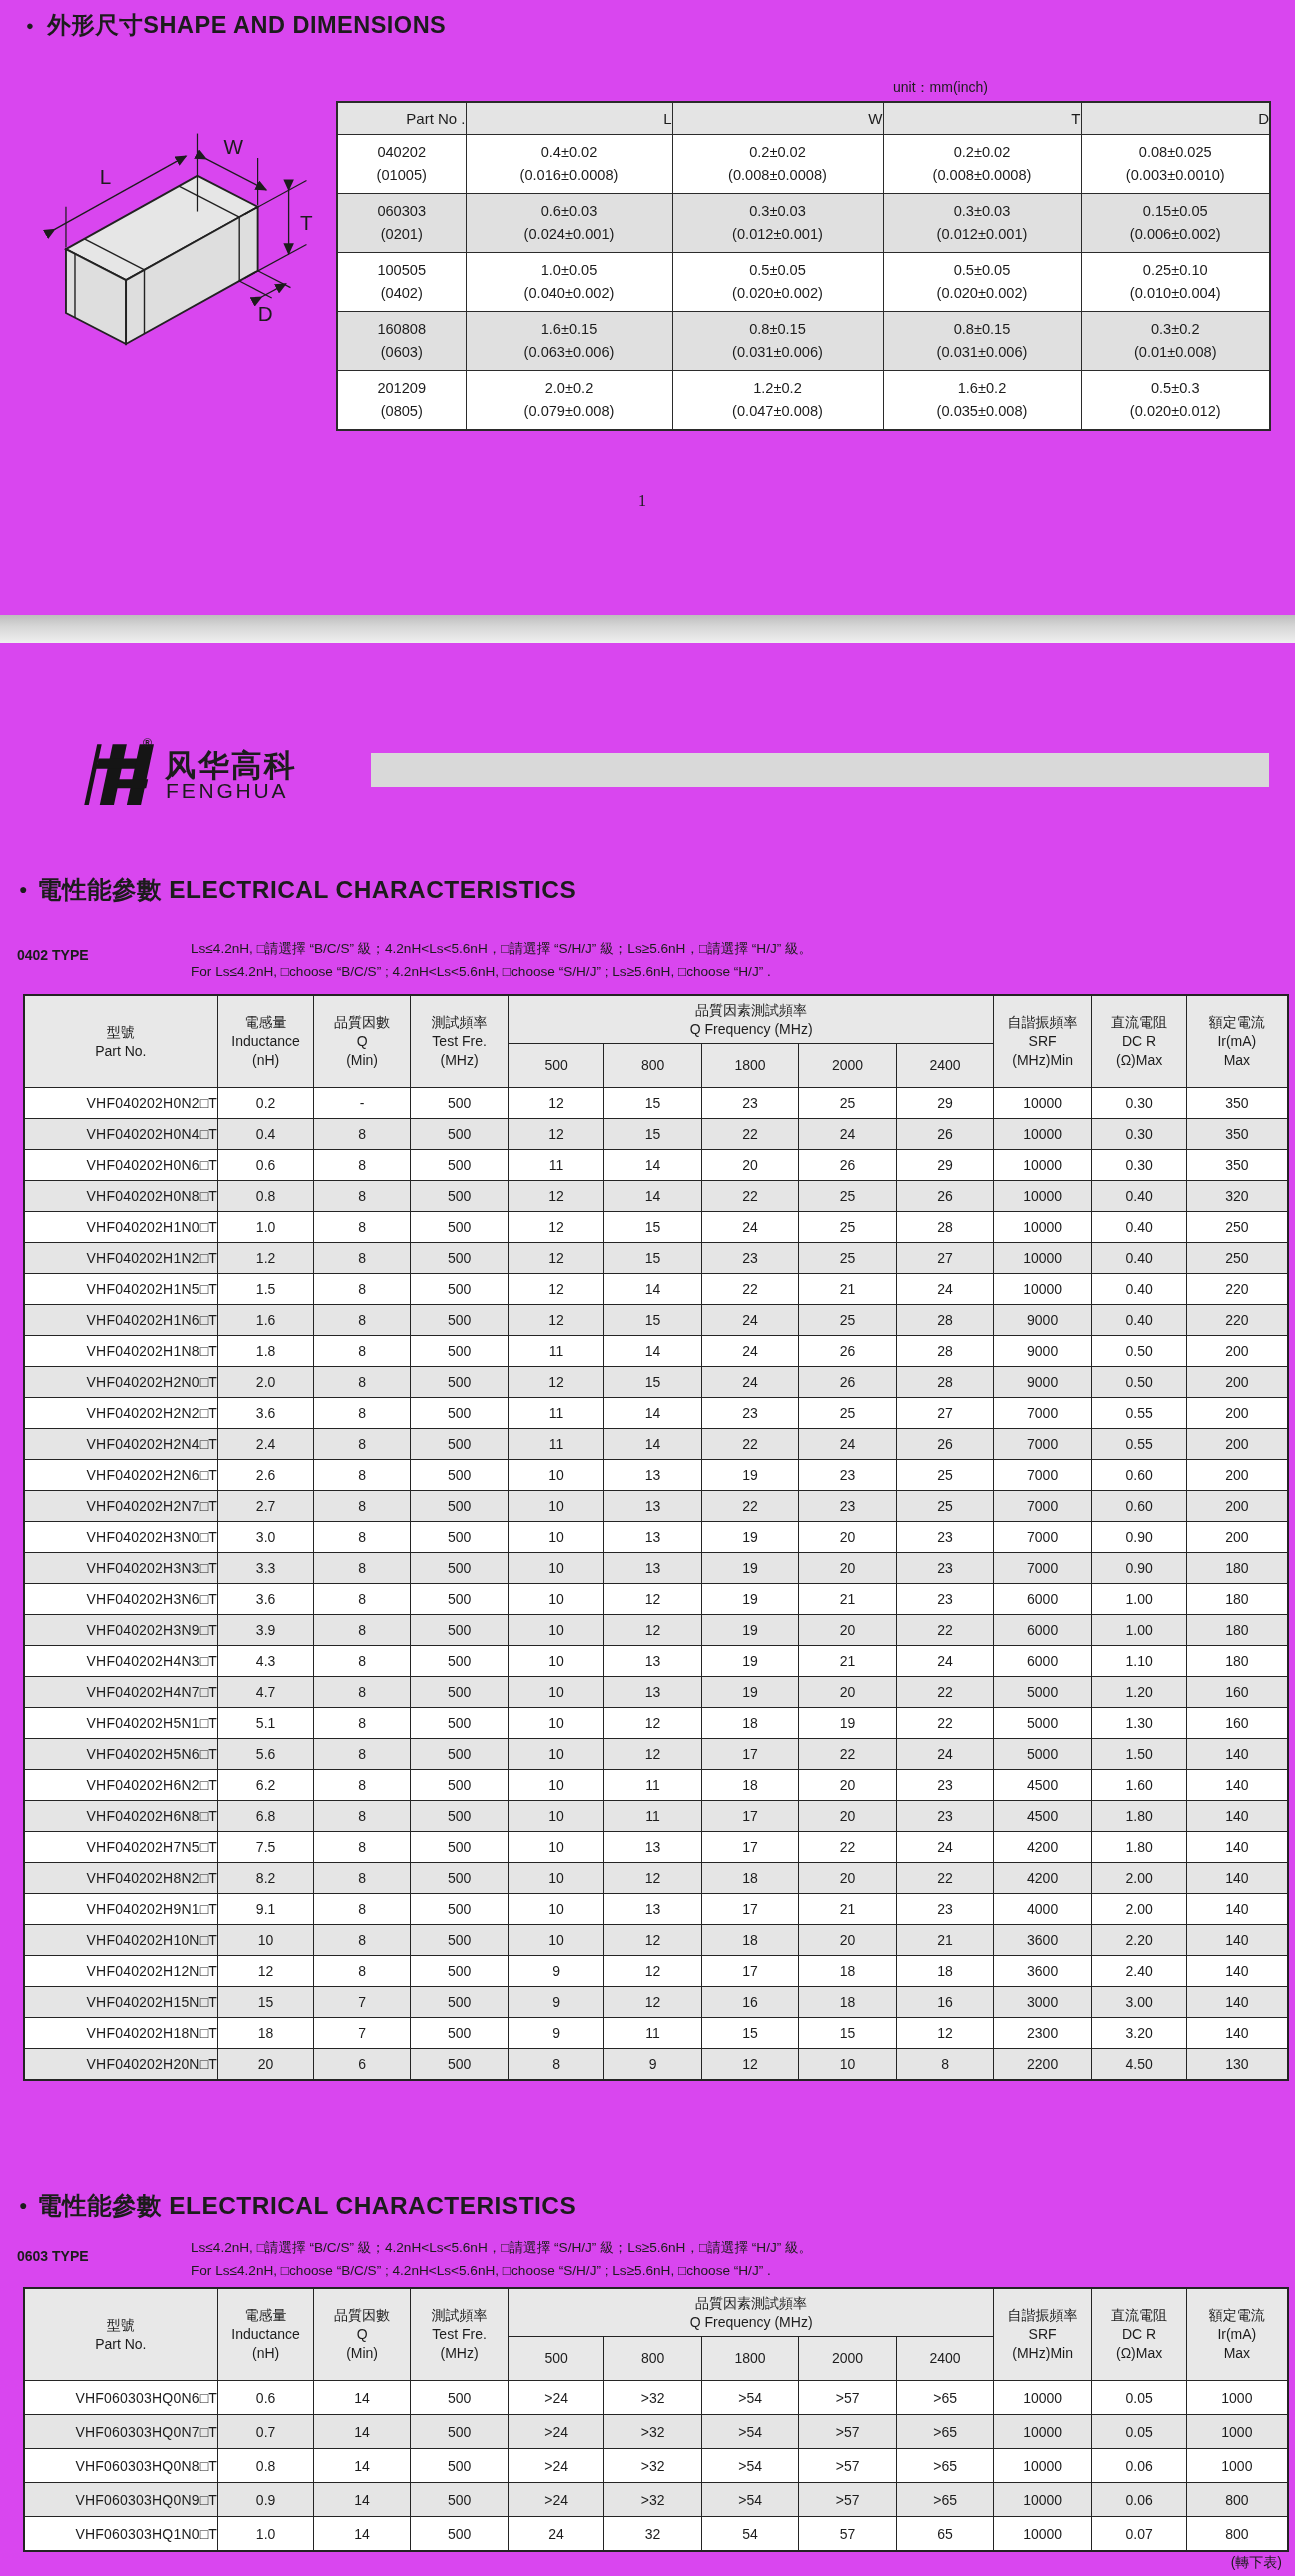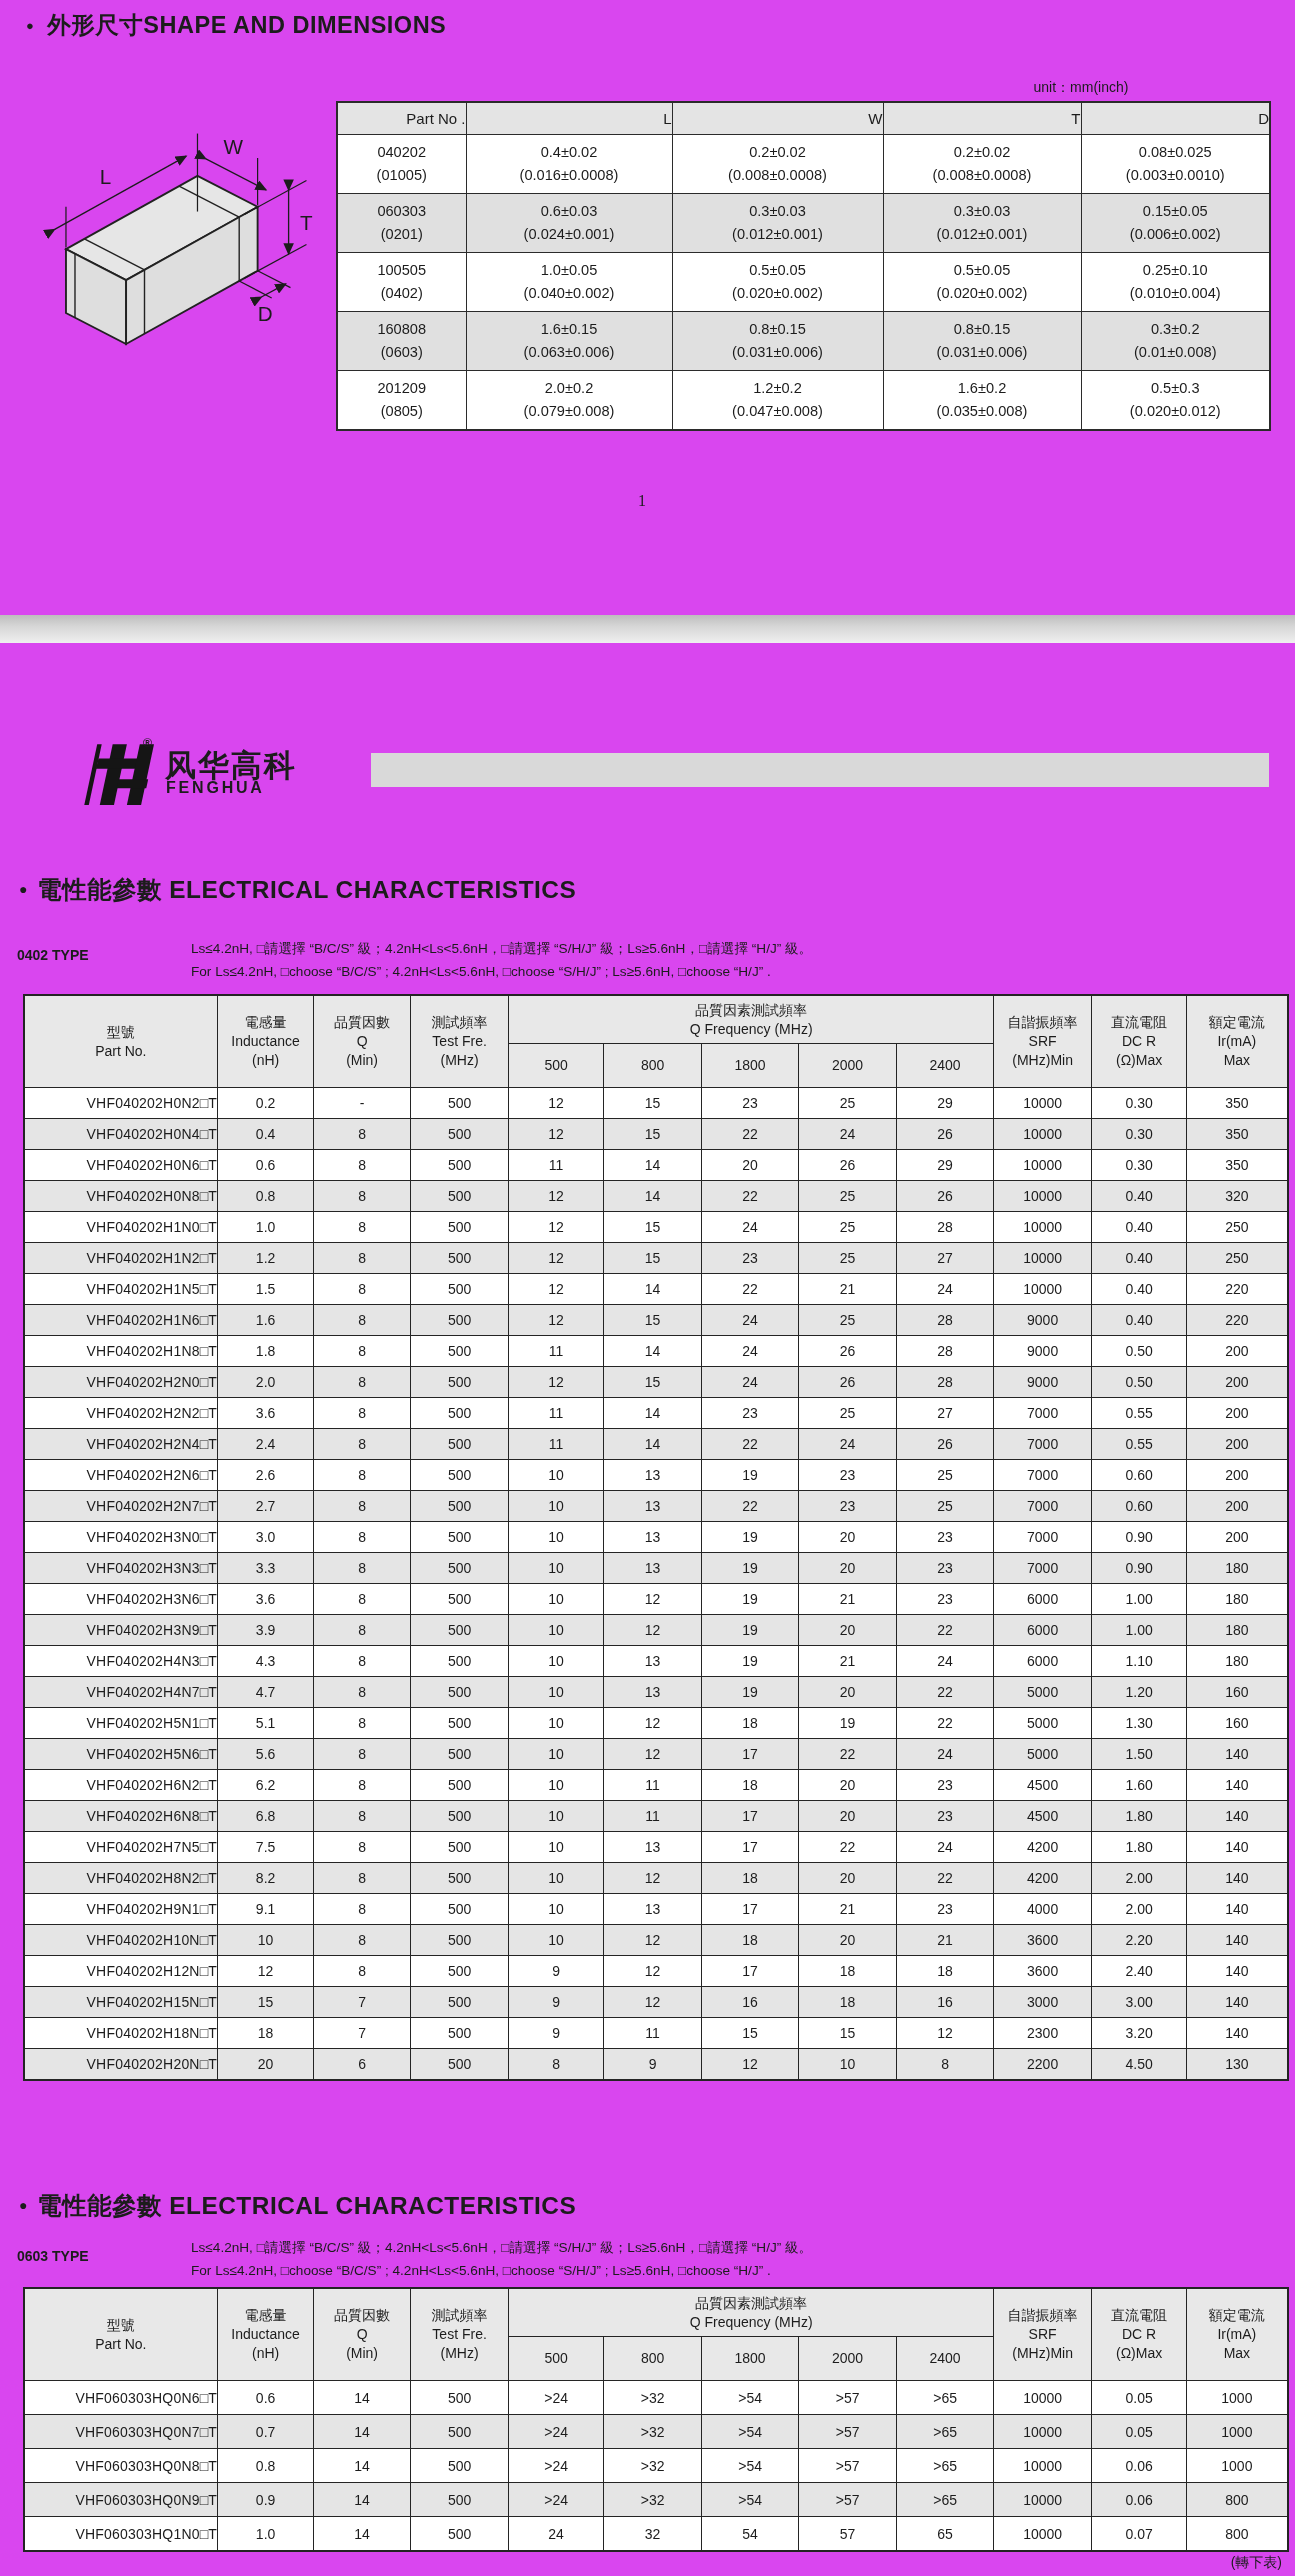--- a/index.html
+++ b/index.html
@@ -6,21 +6,21 @@
   .page{position:relative;width:1295px;height:2576px;background:#d946ef;overflow:hidden;
         font-family:"Liberation Sans","DejaVu Sans",sans-serif;color:#1c1c1c;}
 
   
   .h1{position:absolute;left:26px;top:9.4px;font-size:23.5px;font-weight:bold;letter-spacing:0.5px;white-space:nowrap;}
   .h1 .bullet{font-size:13px;vertical-align:3.8px;margin-right:13px;}
   .h2{position:absolute;left:19px;font-size:24.4px;font-weight:bold;letter-spacing:0.5px;white-space:nowrap;}
   .h2 .bullet{font-size:14px;vertical-align:3.8px;margin-right:9.4px;}
   .h2 .en{margin-left:7.5px;}
 
-  .unit{position:absolute;top:79px;left:893px;width:376px;text-align:center;font-size:14px;}
+  .unit{position:absolute;top:79px;left:893px;width:376px;text-align:left;font-size:14px;}
 
   
   table{border-collapse:collapse;table-layout:fixed;}
   .dtable{position:absolute;left:336px;top:101px;width:932px;border:2.8px solid #2b2b2b;font-size:14.6px;}
   .dtable th,.dtable td{border:1.9px solid #2b2b2b;text-align:center;vertical-align:middle;padding:0;}
   .dtable thead th{height:31px;background:#e4e4e4;font-weight:normal;font-size:15px;text-align:right;}
   .dtable tbody td{height:58px;line-height:22.6px;background:#fff;}
   .dtable tbody tr.g td{background:#e0e0e0;}
 
   
@@ -28,21 +28,21 @@
   .diagram .lbl{font-family:"Liberation Sans",sans-serif;font-size:22px;fill:#1c1c1c;}
 
   .pageno{position:absolute;top:492px;left:623px;width:38px;text-align:center;
           font-family:"Liberation Serif","DejaVu Serif",serif;font-size:16px;}
 
   .pagesep{position:absolute;left:0;top:615px;width:1295px;height:28px;
            background:linear-gradient(180deg,#bdbdbd 0%,#d6d6d6 40%,#efefef 100%);}
   .logo-mark{position:absolute;left:83px;top:743px;}
   .logo-reg{position:absolute;left:143px;top:736px;font-size:12.2px;font-weight:bold;}
   .logo-zh{position:absolute;left:165px;top:745px;font-size:31px;font-weight:bold;letter-spacing:1.9px;white-space:nowrap;}
-  .logo-en{position:absolute;left:166px;top:779px;font-size:16px;font-weight:bold;letter-spacing:2.8px;white-space:nowrap;}
+  .logo-en{position:absolute;left:166px;top:779px;font-size:21px;font-weight:normal;letter-spacing:2.8px;white-space:nowrap;}
   .accentbar{position:absolute;left:371px;top:753px;width:898px;height:34px;background:#d9d9d9;}
 
   
   .typelabel{position:absolute;left:17px;font-size:14px;font-weight:bold;white-space:nowrap;}
   .notes{position:absolute;left:191px;font-size:13.6px;line-height:22.6px;white-space:nowrap;}
 
   
   .etable{position:absolute;left:22.6px;width:1261px;border:2.8px solid #242424;font-size:14px;}
   .etable th,.etable td{border:1.9px solid #242424;padding:0;text-align:center;vertical-align:middle;}
   .etable thead th{background:#e8e8e8;font-weight:normal;line-height:19px;}

